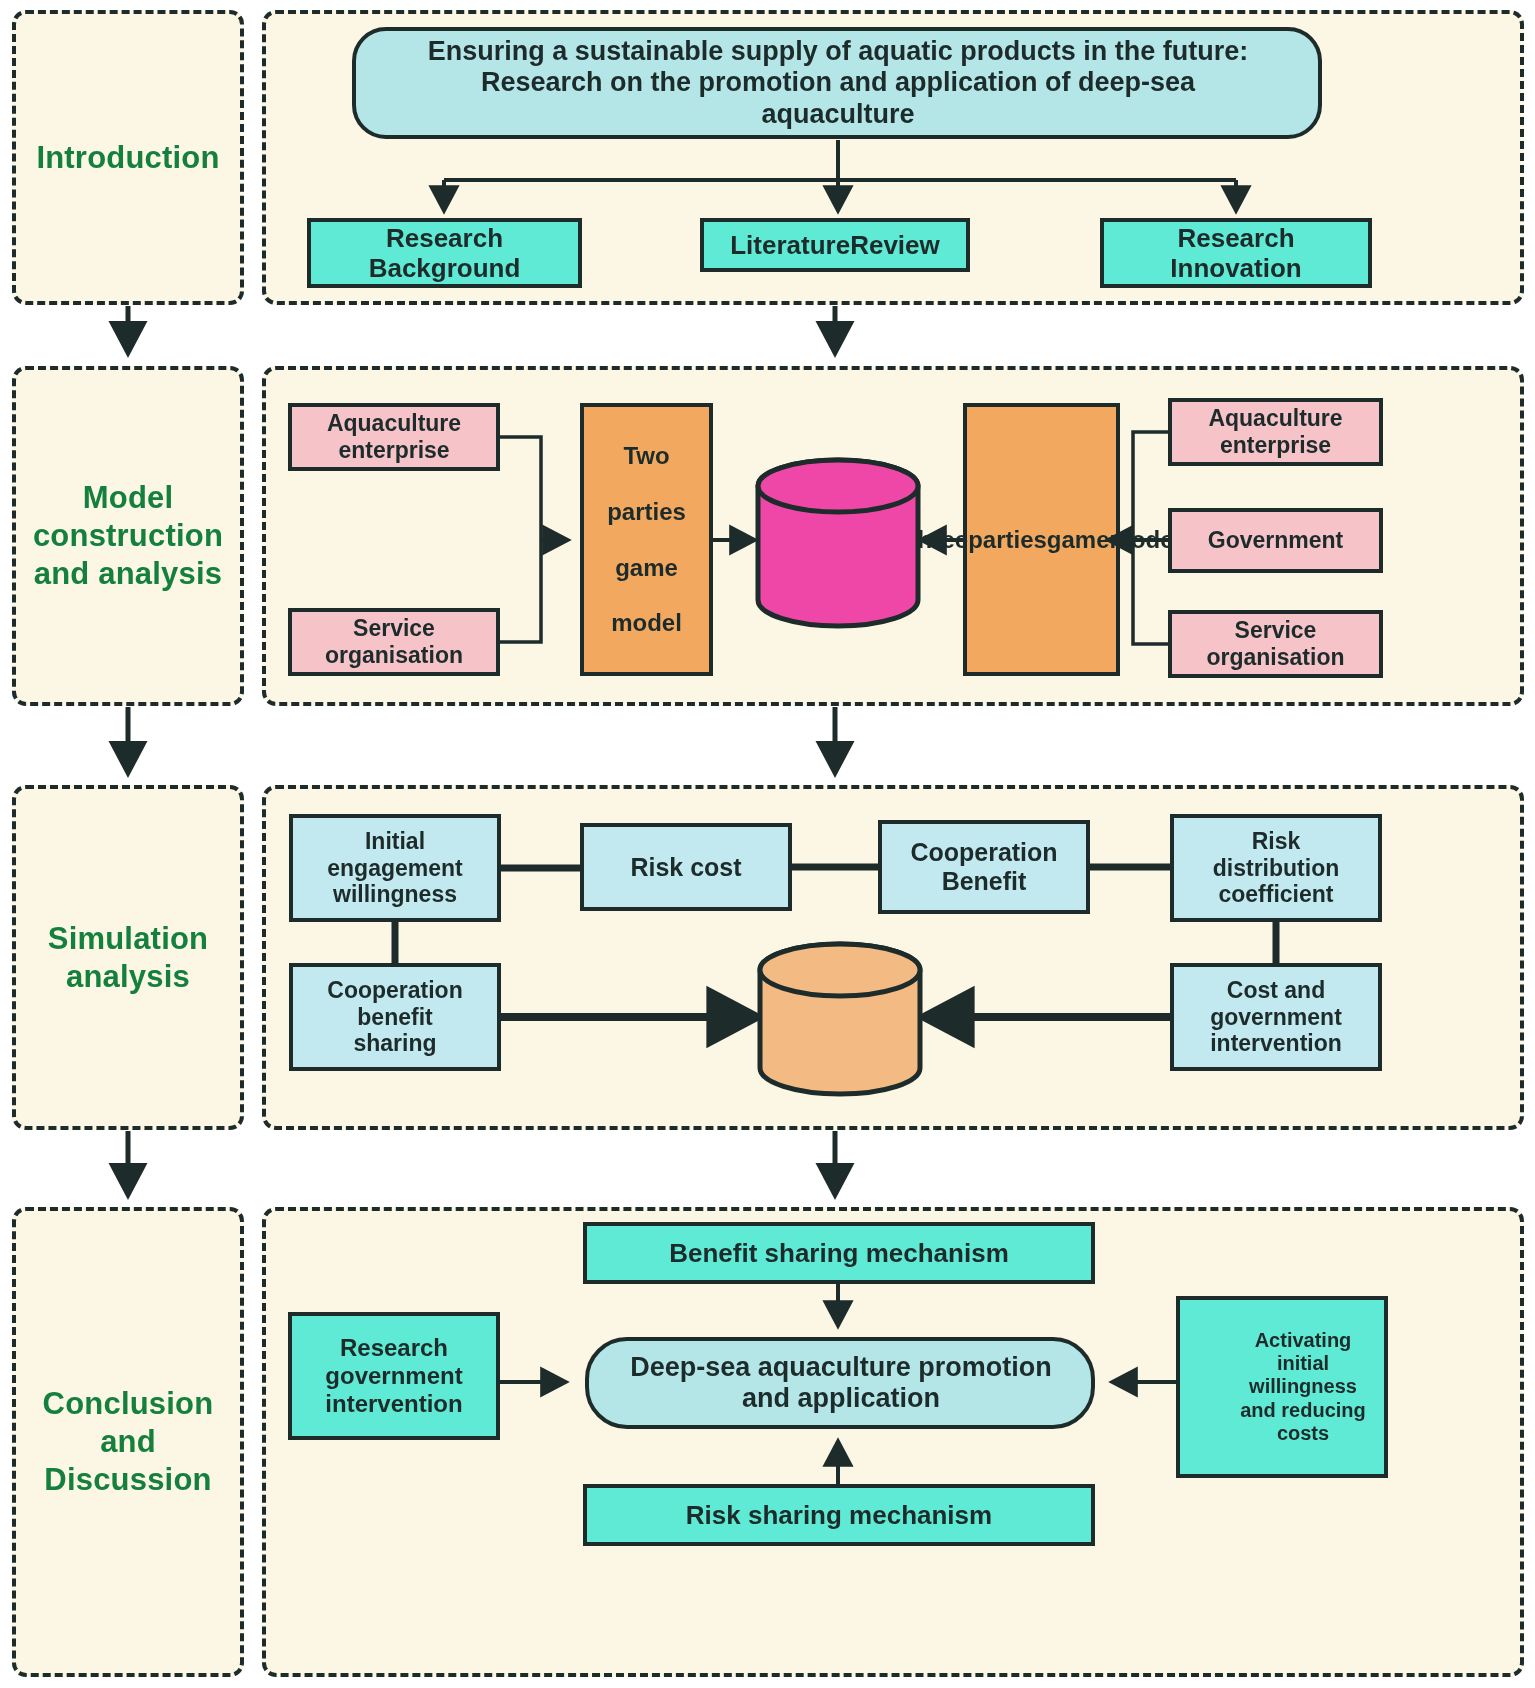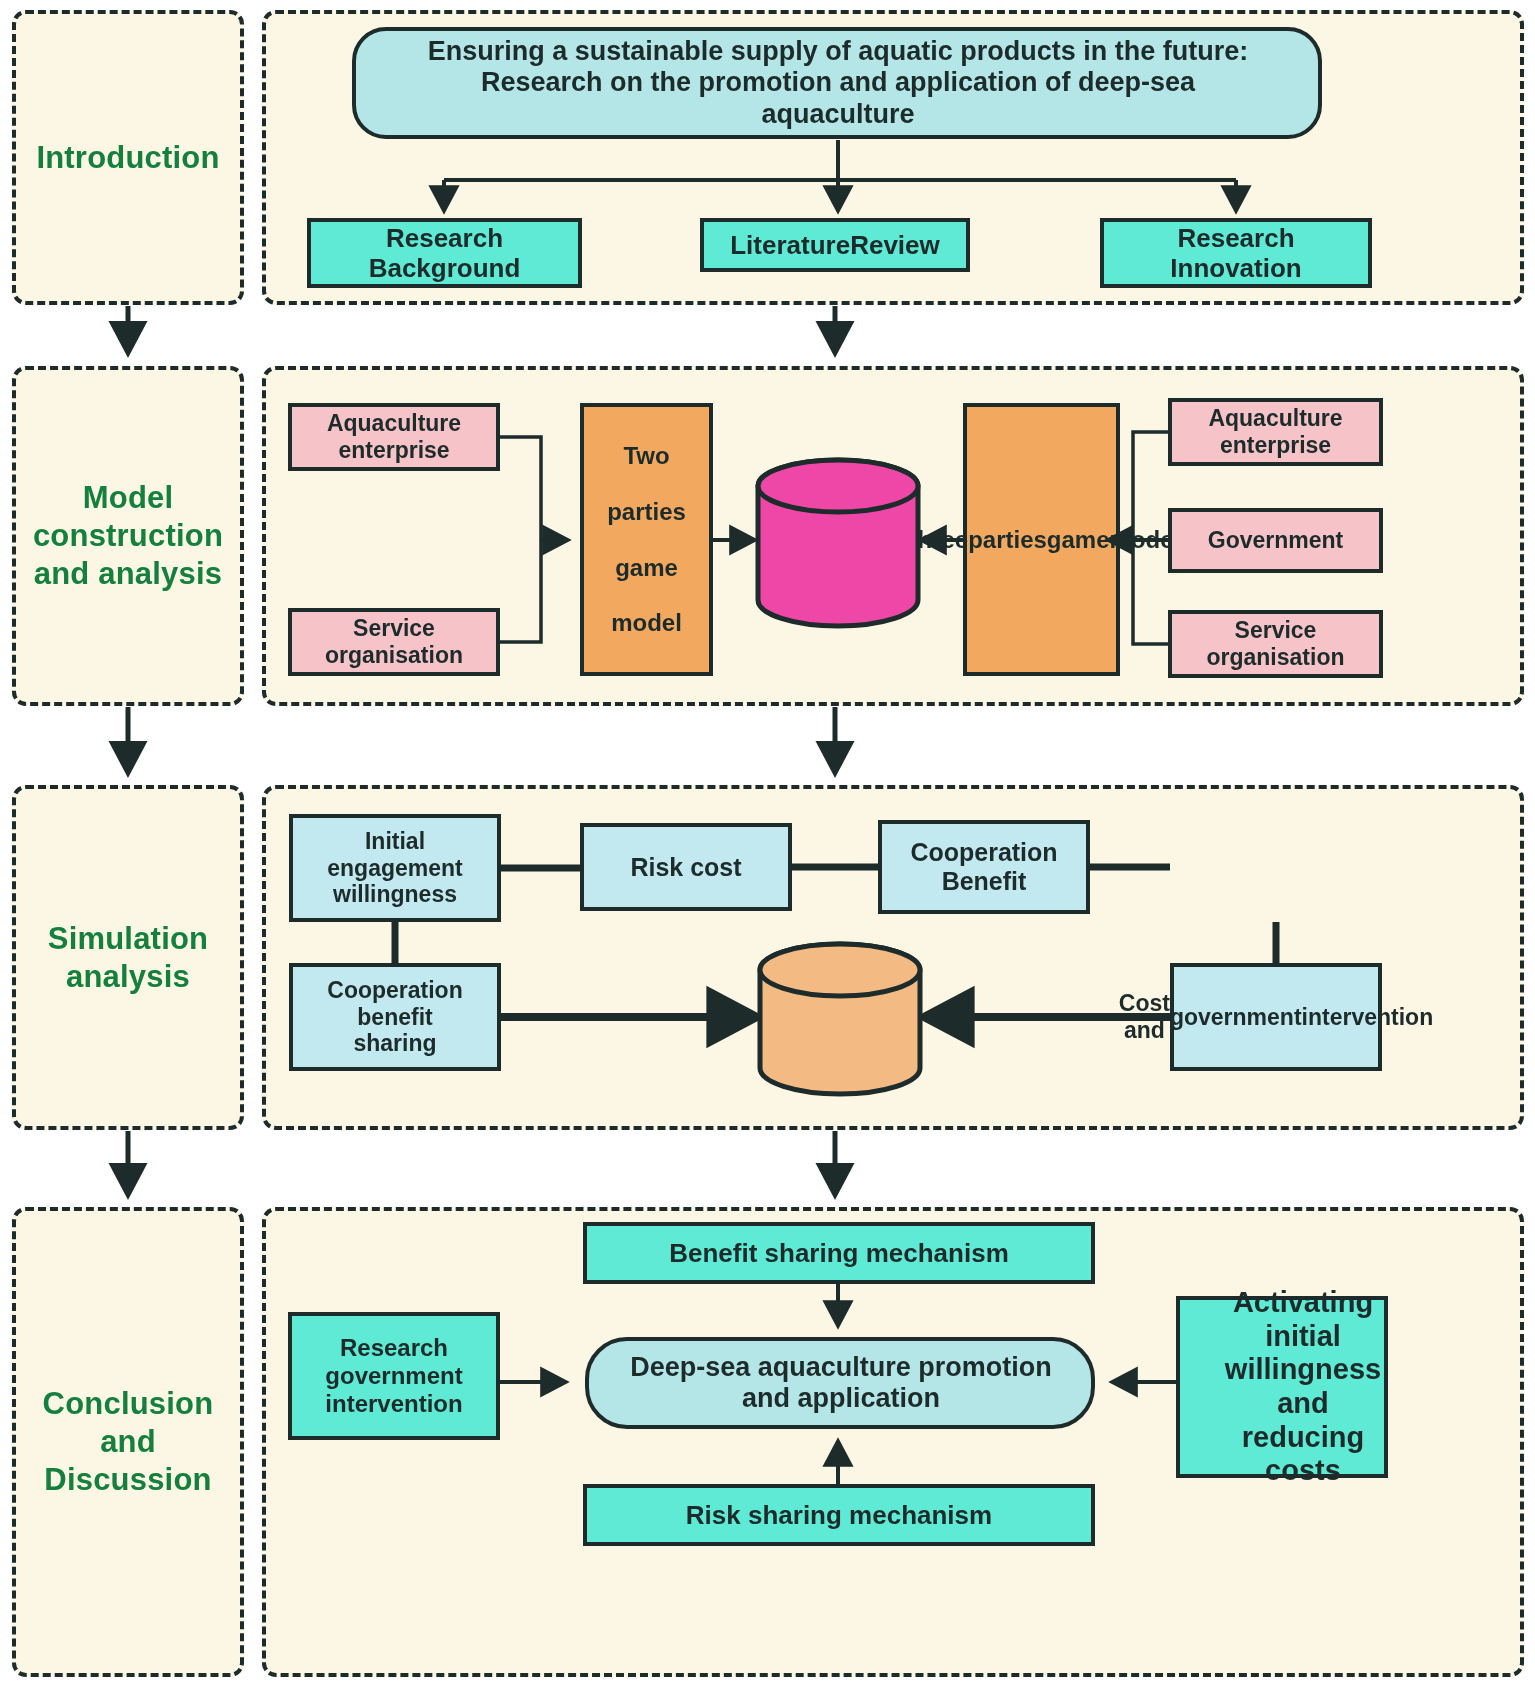--- a/index.html
+++ b/index.html
@@ -188,28 +188,33 @@
 
   <div class="node n-cyan" style="left:580px; top:823px; width:212px; height:88px; font-size:25px;">
     <span>Risk cost</span>
   </div>
 
   <div class="node n-cyan" style="left:878px; top:820px; width:212px; height:94px; font-size:25px; flex-direction:column;">
     <span>Cooperation</span>
     <span>Benefit</span>
   </div>
 
+  <div class="node n-cyan" style="left:1170px; top:814px; width:212px; height:108px; font-size:23px; flex-direction:column;">
+    <span>Risk</span>
+    <span>distribution</span>
+    <span>coefficient</span>
+  </div>
 
   <div class="node n-cyan" style="left:289px; top:963px; width:212px; height:108px; font-size:23px; flex-direction:column;">
     <span>Cooperation</span>
     <span>benefit</span>
     <span>sharing</span>
   </div>
 
-  <div class="node n-cyan" style="left:1170px; top:963px; width:212px; height:108px; font-size:23px; flex-direction:row;">
+  <div class="node n-cyan" style="left:1170px; top:963px; width:212px; height:108px; font-size:23px; flex-direction:column;">
     <span>Cost and</span>
     <span>government</span>
     <span>intervention</span>
   </div>
 
   <div class="cyl-label" style="left:762px; top:985px; width:155px; height:96px; font-size:24px; flex-direction:column;">
     <span>Simulation</span>
     <span>Analysis</span>
   </div>
 
@@ -221,21 +226,21 @@
     <span>Research</span>
     <span>government</span>
     <span>intervention</span>
   </div>
 
   <div class="node rounded n-title" style="left:585px; top:1337px; width:510px; height:92px; font-size:27px; flex-direction:column; border-radius:42px;">
     <span>Deep-sea aquaculture promotion</span>
     <span>and application</span>
   </div>
 
-  <div class="node n-green" style="left:1176px; top:1296px; width:212px; height:182px; font-size:29px; flex-direction:column;padding-left:48px;">
+  <div class="node n-green" style="left:1176px; top:1296px; width:212px; height:182px; font-size:20px; flex-direction:column;padding-left:48px;">
     <span>Activating</span>
     <span>initial</span>
     <span>willingness</span>
     <span>and reducing</span>
     <span>costs</span>
   </div>
 
   <div class="node n-green" style="left:583px; top:1484px; width:512px; height:62px; font-size:26px;">
     <span>Risk sharing mechanism</span>
   </div>

